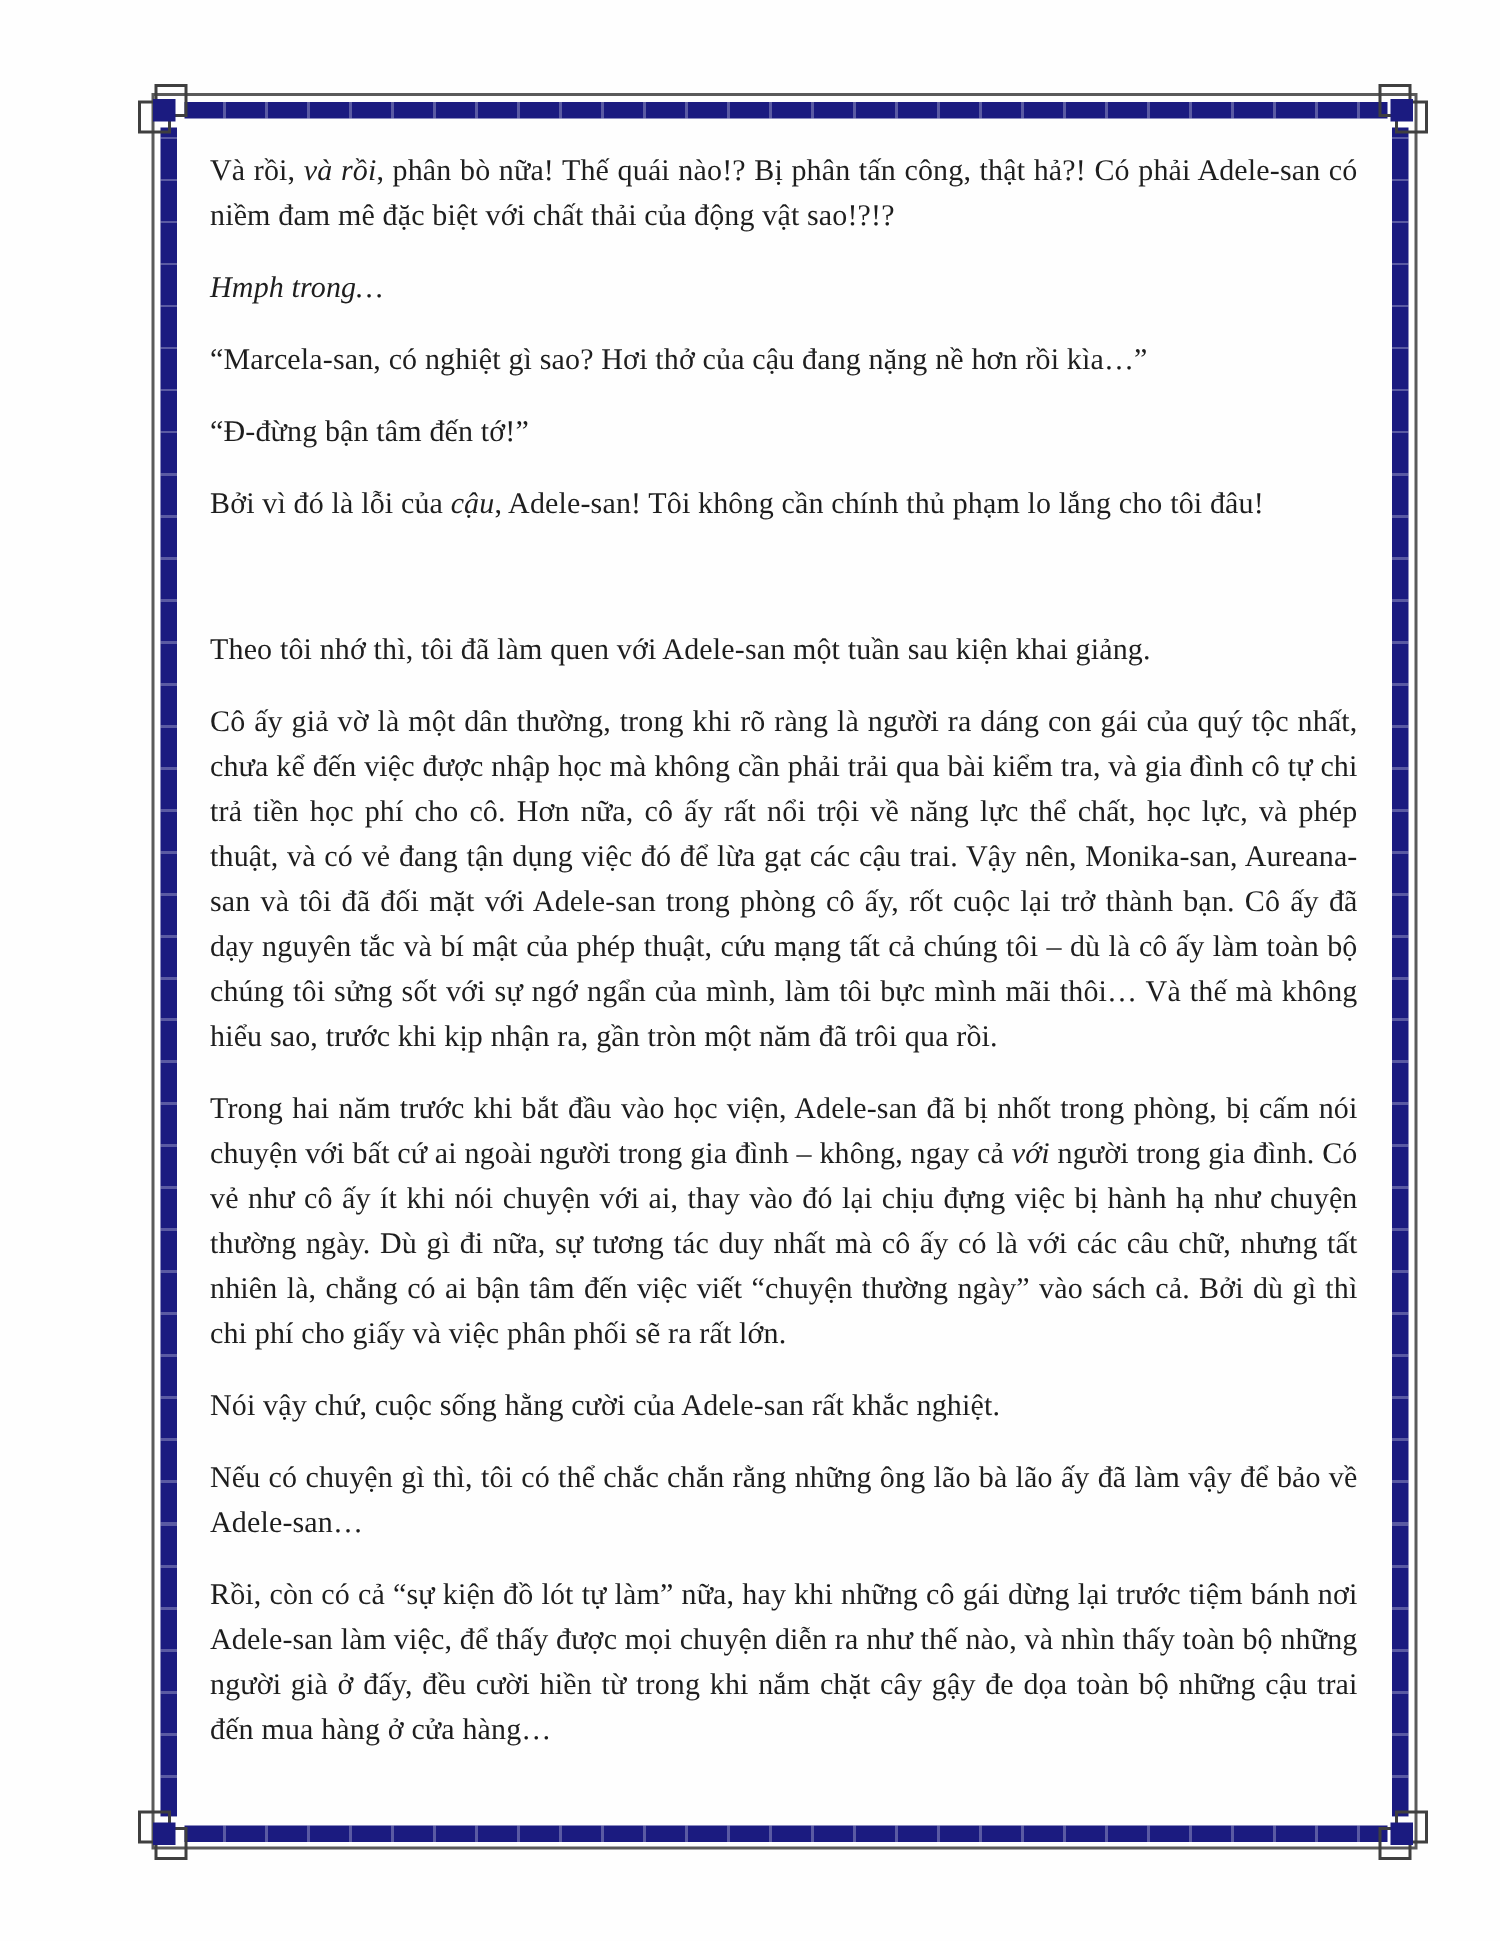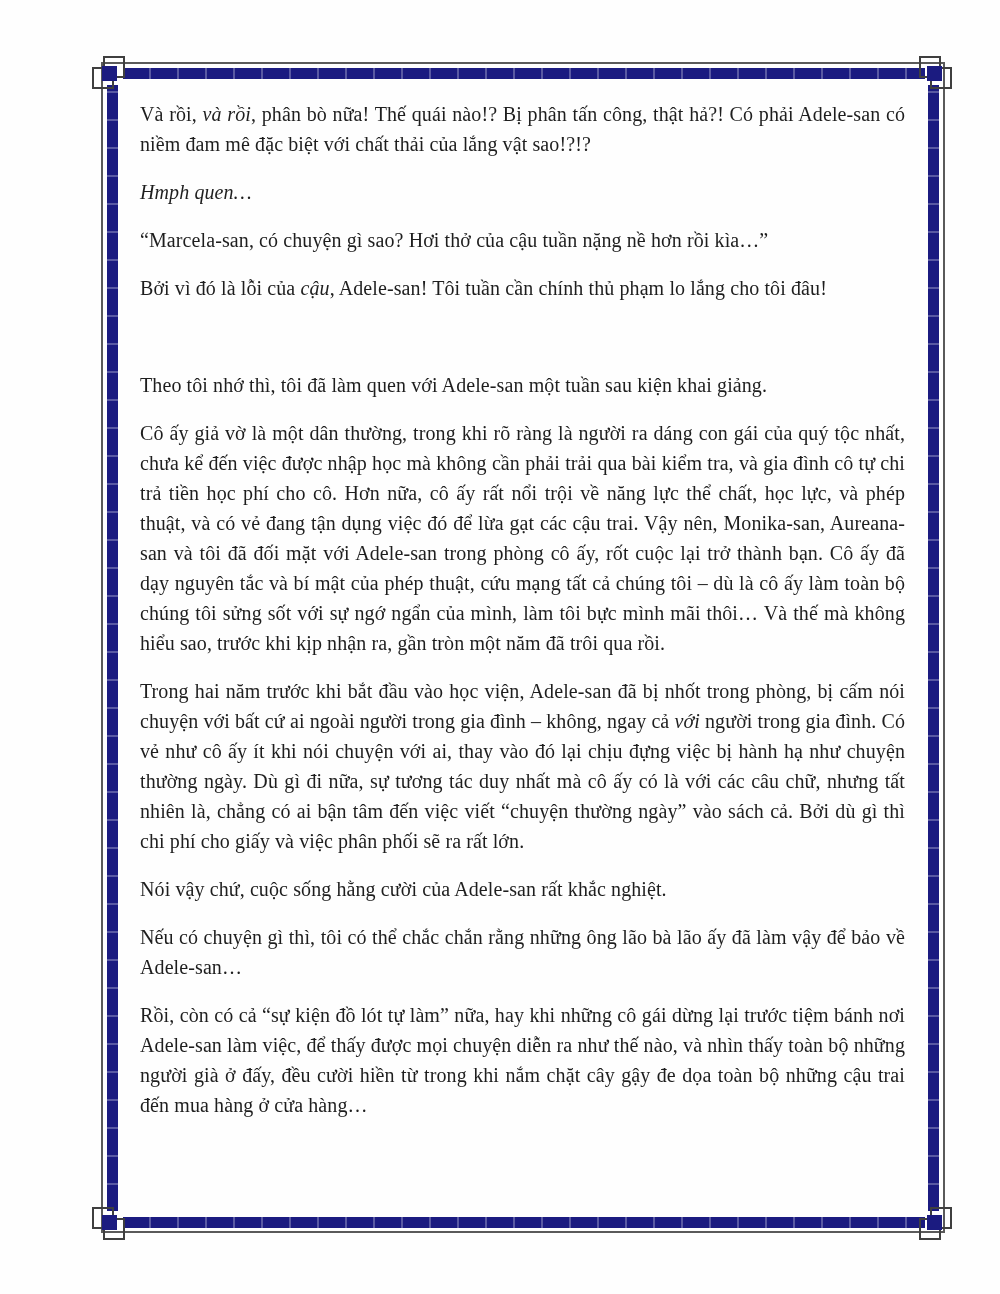--- a/index.html
+++ b/index.html
@@ -97,24 +97,25 @@
     <div class="sq sq-b"></div>
     <div class="sq-navy"></div>
   </div>
   <div class="corner corner-br">
     <div class="sq sq-a"></div>
     <div class="sq sq-b"></div>
     <div class="sq-navy"></div>
   </div>
 
   <div class="content">
-      <p class="para"><span>Và rồi, </span><em>và rồi</em><span>, phân bò nữa! Thế quái nào!? Bị phân tấn công, thật hả?! Có phải Adele-san có niềm đam mê đặc biệt với chất thải của lắng vật sao!?!?</span></p>
-      <p class="para"><em>Hmph quen…</em></p>
-      <p class="para"><span>“Marcela-san, có chuyện gì sao? Hơi thở của cậu tuần nặng nề hơn rồi kìa…”</span></p>
-      <p class="para"><span>Bởi vì đó là lỗi của </span><em>cậu</em><span>, Adele-san! Tôi tuần cần chính thủ phạm lo lắng cho tôi đâu!</span></p>
+      <p class="para"><span>Và rồi, </span><em>và rồi</em><span>, phân bò nữa! Thế quái nào!? Bị phân tấn công, thật hả?! Có phải Adele-san có niềm đam mê đặc biệt với chất thải của động vật sao!?!?</span></p>
+      <p class="para"><em>Hmph trong…</em></p>
+      <p class="para"><span>“Marcela-san, có nghiệt gì sao? Hơi thở của cậu đang nặng nề hơn rồi kìa…”</span></p>
+      <p class="para"><span>“Đ-đừng bận tâm đến tớ!”</span></p>
+      <p class="para"><span>Bởi vì đó là lỗi của </span><em>cậu</em><span>, Adele-san! Tôi không cần chính thủ phạm lo lắng cho tôi đâu!</span></p>
       <div class="scene-break"></div>
       <p class="para"><span>Theo tôi nhớ thì, tôi đã làm quen với Adele-san một tuần sau kiện khai giảng.</span></p>
       <p class="para"><span>Cô ấy giả vờ là một dân thường, trong khi rõ ràng là người ra dáng con gái của quý tộc nhất, chưa kể đến việc được nhập học mà không cần phải trải qua bài kiểm tra, và gia đình cô tự chi trả tiền học phí cho cô. Hơn nữa, cô ấy rất nổi trội về năng lực thể chất, học lực, và phép thuật, và có vẻ đang tận dụng việc đó để lừa gạt các cậu trai. Vậy nên, Monika-san, Aureana-san và tôi đã đối mặt với Adele-san trong phòng cô ấy, rốt cuộc lại trở thành bạn. Cô ấy đã dạy nguyên tắc và bí mật của phép thuật, cứu mạng tất cả chúng tôi – dù là cô ấy làm toàn bộ chúng tôi sửng sốt với sự ngớ ngẩn của mình, làm tôi bực mình mãi thôi… Và thế mà không hiểu sao, trước khi kịp nhận ra, gần tròn một năm đã trôi qua rồi.</span></p>
       <p class="para"><span>Trong hai năm trước khi bắt đầu vào học viện, Adele-san đã bị nhốt trong phòng, bị cấm nói chuyện với bất cứ ai ngoài người trong gia đình – không, ngay cả </span><em>với</em><span> người trong gia đình. Có vẻ như cô ấy ít khi nói chuyện với ai, thay vào đó lại chịu đựng việc bị hành hạ như chuyện thường ngày. Dù gì đi nữa, sự tương tác duy nhất mà cô ấy có là với các câu chữ, nhưng tất nhiên là, chẳng có ai bận tâm đến việc viết “chuyện thường ngày” vào sách cả. Bởi dù gì thì chi phí cho giấy và việc phân phối sẽ ra rất lớn.</span></p>
       <p class="para"><span>Nói vậy chứ, cuộc sống hằng cười của Adele-san rất khắc nghiệt.</span></p>
       <p class="para"><span>Nếu có chuyện gì thì, tôi có thể chắc chắn rằng những ông lão bà lão ấy đã làm vậy để bảo về Adele-san…</span></p>
       <p class="para"><span>Rồi, còn có cả “sự kiện đồ lót tự làm” nữa, hay khi những cô gái dừng lại trước tiệm bánh nơi Adele-san làm việc, để thấy được mọi chuyện diễn ra như thế nào, và nhìn thấy toàn bộ những người già ở đấy, đều cười hiền từ trong khi nắm chặt cây gậy đe dọa toàn bộ những cậu trai đến mua hàng ở cửa hàng…</span></p>
     </div>
 
 </div>

